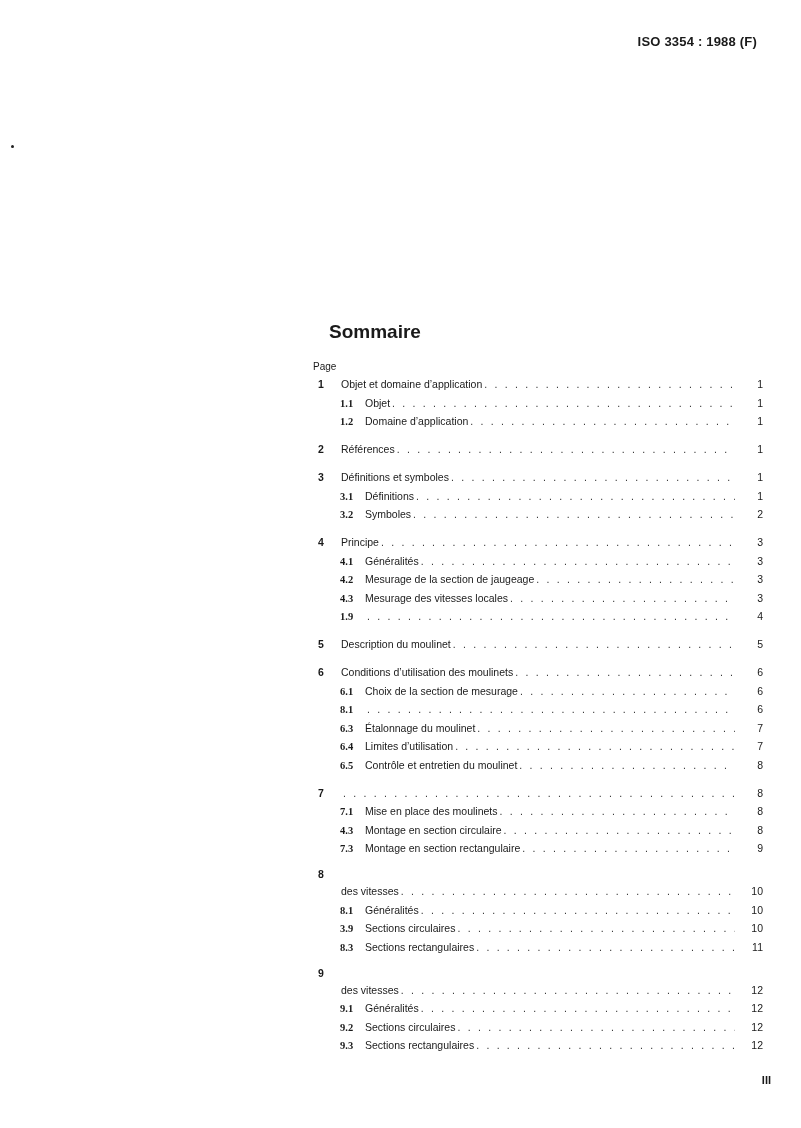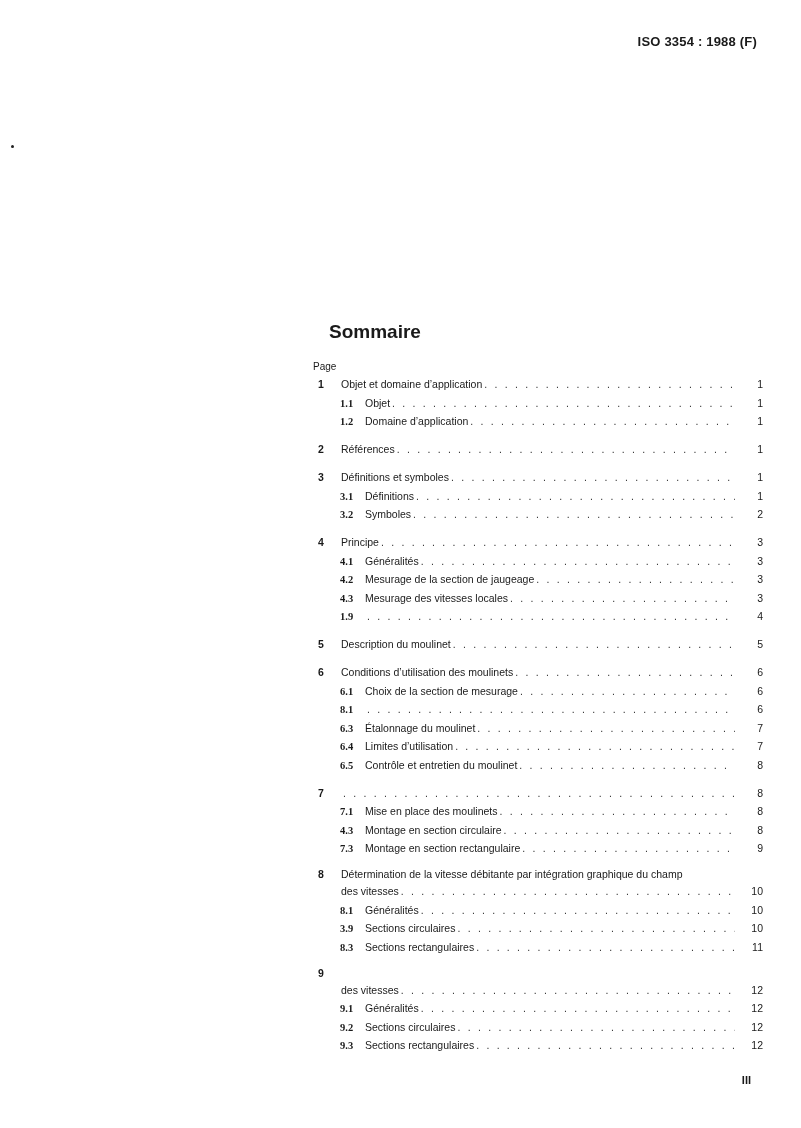--- a/index.html
+++ b/index.html
@@ -37,21 +37,21 @@
   }
   .entry .pg { width: 24px; text-align: right; }
   .gap { height: 9.5px; }
   .wrap-first {
     font-size: 10.5px; height: 15px; line-height: 15px; padding-left: 28px;
     display: flex;
   }
   .wrap-first .num { position: absolute; margin-left: -23px; font-weight: bold; }
   .entry.cont .num { width: 28px; }
   .footer-page {
-    position: absolute; right: 50px; top: 1074px; font-size: 11px; font-weight: bold;
+    position: absolute; right: 30px; top: 1074px; font-size: 11px; font-weight: bold;
   }
 </style>
 </head>
 <body>
 
 <div class="header-ref">ISO 3354 : 1988 (F)</div>
 <div class="stray-dot"></div>
 
 <div class="toc">
   <h1 class="toc-title">Sommaire</h1>
@@ -194,21 +194,20 @@
       </div>
       <div class="entry sub">
         <span class="num">7.3</span>
         <span class="title">Montage en section rectangulaire</span>
         <span class="leader">. . . . . . . . . . . . . . . . . . . . . . . . . . . . . . . . . . . . . . . . . . . . . . . . . . . . . . . . . . . . . . . . . . . . . . . . . . . . . . . . . . . . . . . . . . . . . . . . . . . . . . . . . . . . . . . . . . . . . . . . </span>
         <span class="pg">9</span>
       </div>
       <div class="gap"></div>
       <div class="wrap-first">
         <span class="num">8</span>
-        <span>Détermination de la vitesse débitante par intégration graphique du champ</span>
       </div>
       <div class="entry main cont">
         <span class="num"></span>
         <span class="title">des vitesses</span>
         <span class="leader">. . . . . . . . . . . . . . . . . . . . . . . . . . . . . . . . . . . . . . . . . . . . . . . . . . . . . . . . . . . . . . . . . . . . . . . . . . . . . . . . . . . . . . . . . . . . . . . . . . . . . . . . . . . . . . . . . . . . . . . . </span>
         <span class="pg">10</span>
       </div>
       <div class="entry sub">
         <span class="num">8.1</span>
         <span class="title">Généralités</span>

